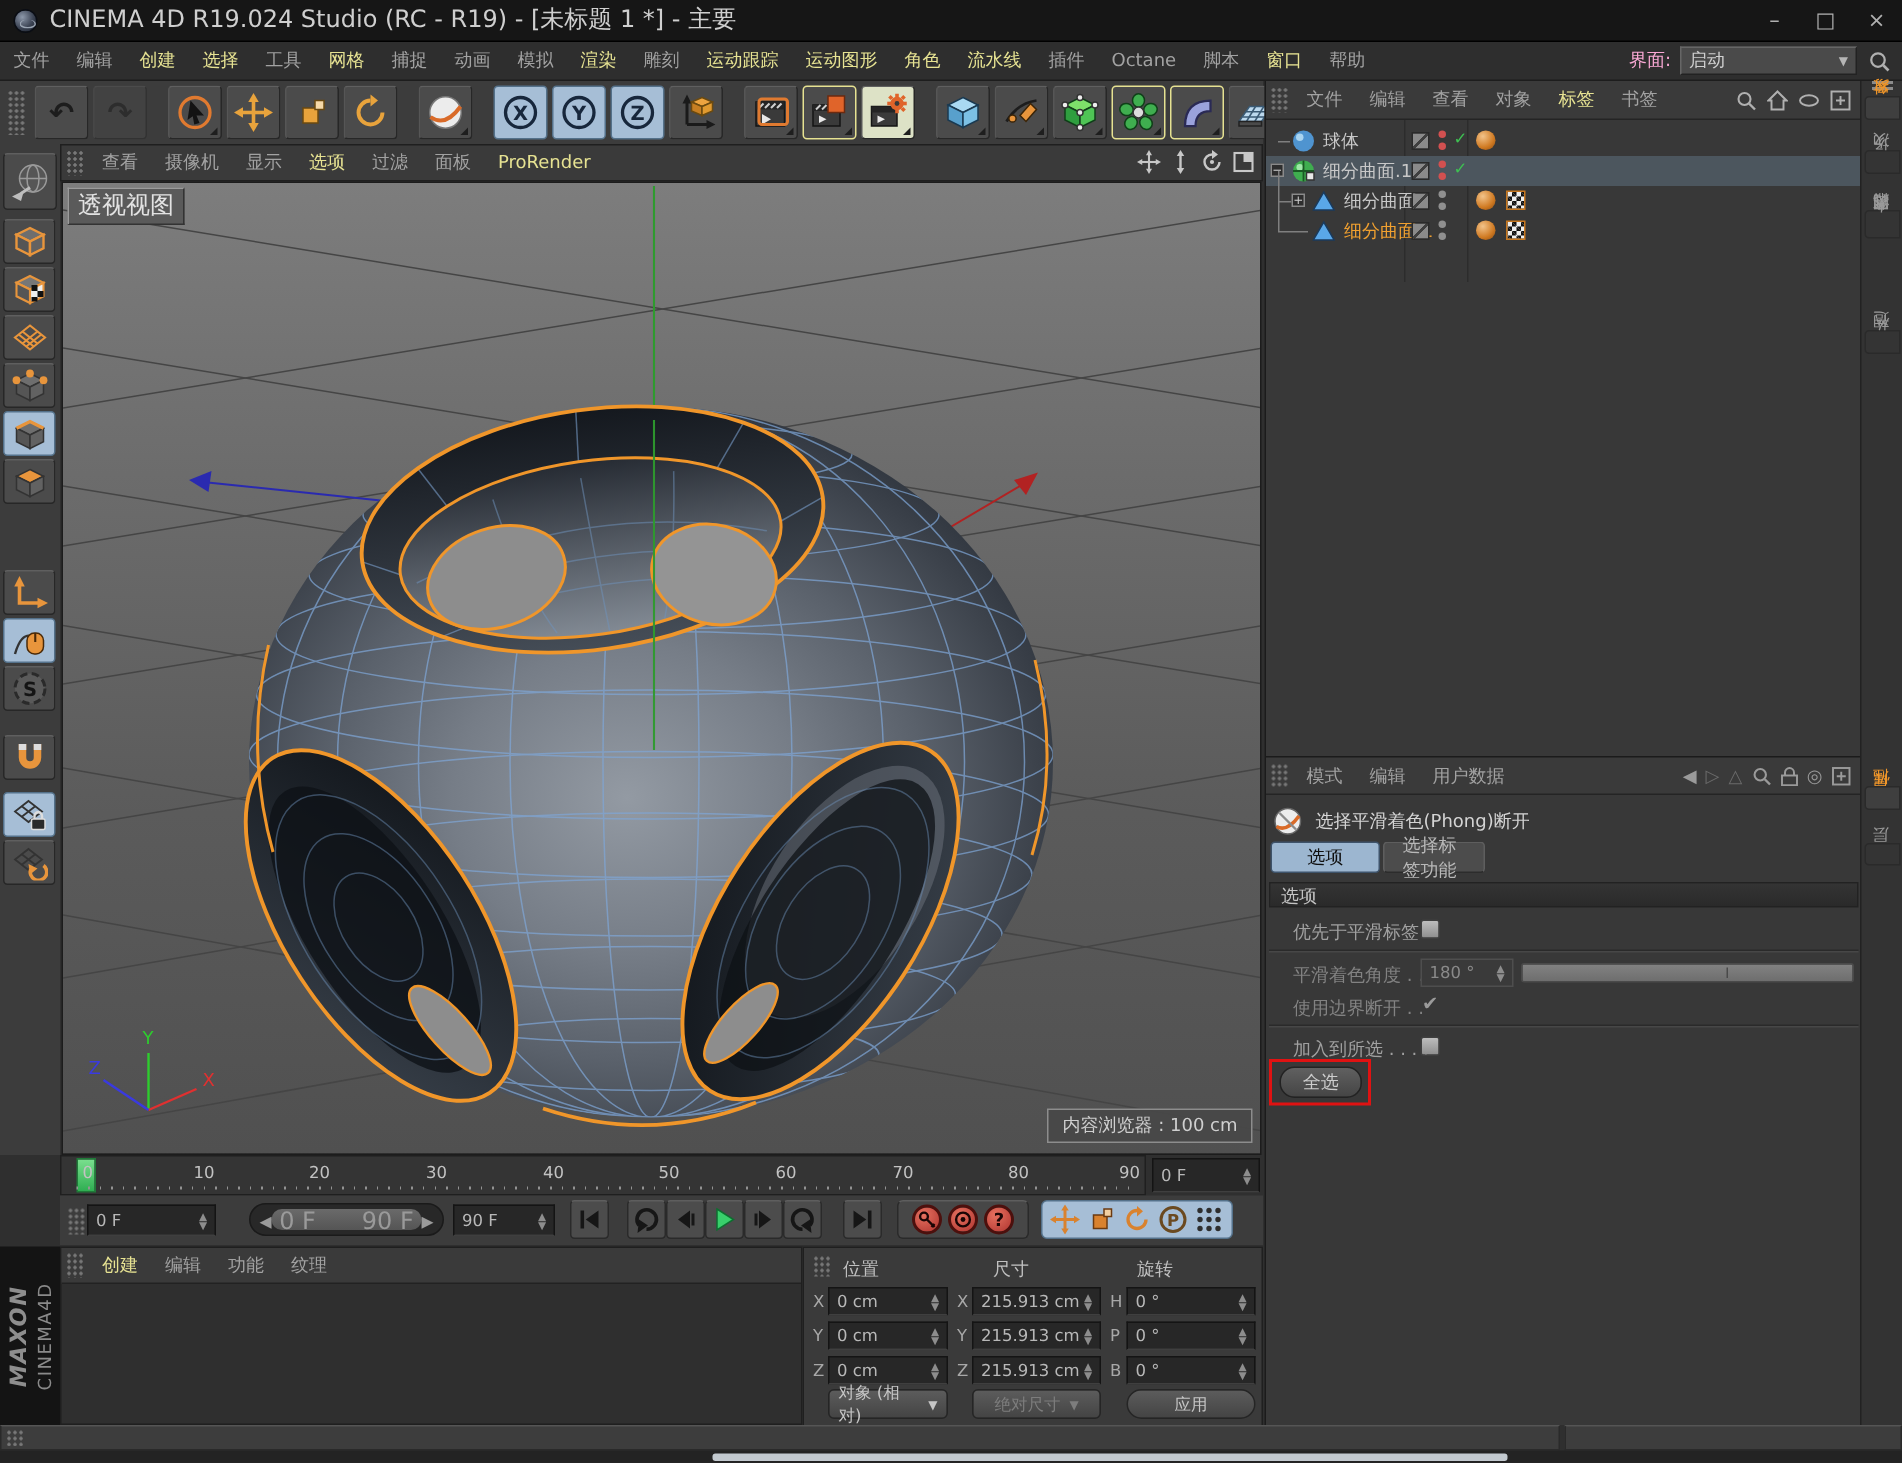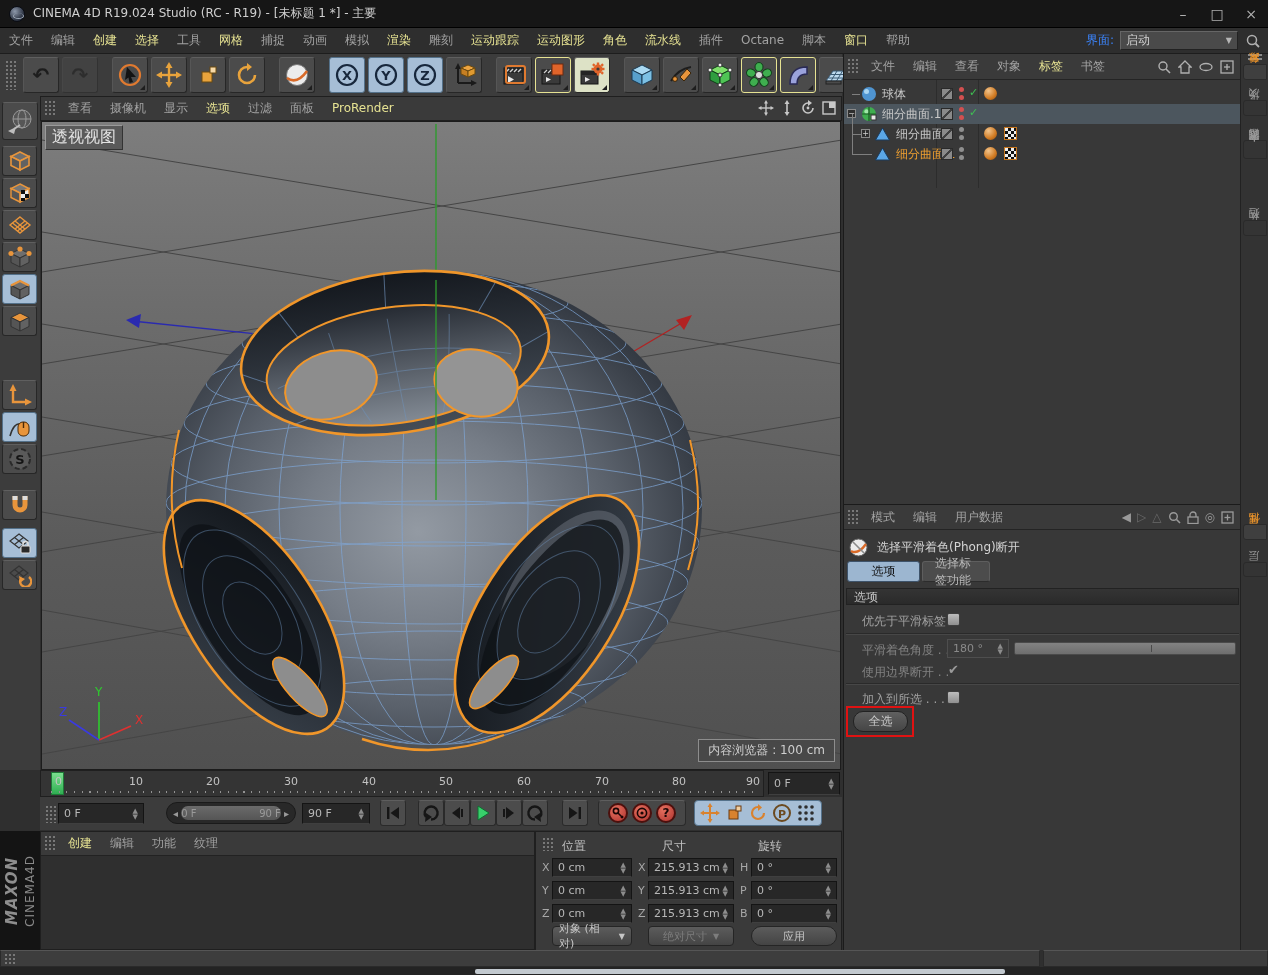--- a/index.html
+++ b/index.html
@@ -4,21 +4,21 @@
 <style>
 *{box-sizing:border-box;margin:0;padding:0}
 html,body{background:#222}
 #app{position:relative;width:1268px;height:975px;background:#2f2f2f;overflow:hidden;
   font-family:"DejaVu Sans","Liberation Sans",sans-serif;font-size:12px;color:#c8c8c8}
 .abs{position:absolute}
 
 #titlebar{left:0;top:0;width:1268px;height:28px;background:#161616;border-bottom:1px solid #000;display:flex;align-items:center}
 #c4dlogo{width:16px;height:16px;border-radius:50%;margin:0 8px 0 9px;background:radial-gradient(circle at 35% 32%,#8d98aa,#3c4454 55%,#171c26);border:1px solid #0a0d14;position:relative}
 #c4dlogo:after{content:"";position:absolute;left:3px;top:6px;width:9px;height:5px;border:1px solid #9aa4b2;border-top:none;border-radius:50%}
-#wintitle{color:#cfcfcf;font-size:12px}
+#wintitle{color:#cfcfcf;font-size:16px}
 .winbtn{width:34px;text-align:center;color:#b0b0b0;font-size:14px;line-height:28px}
 #winbtns{margin-left:auto;display:flex}
 
 .menubar{background:#2e2e2e;display:flex;align-items:center}
 #mainmenu{left:0;top:28px;width:1268px;height:26px;border-bottom:1px solid #1d1d1d}
 .mi{padding:0 9px;color:#a2a2a2;white-space:nowrap;line-height:25px}
 .mi.acc{color:#e6e292}
 .grip{width:12px;height:70%;margin:0 3px;background-image:radial-gradient(#787878 1px,transparent 1.2px);background-size:4px 4px;flex:none}
 #iface{position:absolute;right:30px;top:31px;display:flex;align-items:center;gap:6px}
 #ifacesel{width:118px;height:19px;background:#4a4a4a;border:1px solid #666;border-bottom-color:#222;border-right-color:#222;display:flex;align-items:center;padding:0 5px;color:#cfcfcf}
@@ -47,21 +47,21 @@
 
 #ruler{left:40px;top:770px;width:724px;height:27px;background:#343434;border:1px solid #1f1f1f;position:absolute}
 .tick{position:absolute;top:4px;width:24px;color:#c2c2c2;font-size:11px}
 #rdots{position:absolute;left:10px;right:8px;bottom:3px;height:2px;background:repeating-linear-gradient(90deg,#939393 0 1px,transparent 1px 7.7px)}
 #marker{position:absolute;left:10px;top:1px;width:13px;height:23px;background:linear-gradient(#7adf8e,#2fae52);border:1px solid #1f7a38}
 .field{position:absolute;background:#272727;border:1px solid #141414;border-bottom-color:#3f3f3f;color:#b8b8b8;font-size:11px;display:flex;align-items:center;padding:0 5px}
 .field .stp{margin-left:auto;color:#8d8d8d;font-size:7px;line-height:6px;text-align:center}
 .field.dis{background:#3a3a3a;color:#8a8a8a;border-color:#4e4e4e}
 #transport{left:40px;top:797px;width:802px;height:33px;background:#3c3c3c;position:absolute}
 .tpbtn{position:absolute;top:3px;width:26px;height:26px;background:#4c4c4c;border:1px solid #2a2a2a;border-top-color:#5e5e5e;border-radius:3px;display:flex;align-items:center;justify-content:center}
-#rangebar{position:absolute;left:126px;top:5px;width:130px;height:22px;background:#282828;border:1px solid #1a1a1a;border-radius:11px;display:flex;align-items:center;color:#9a9a9a;font-size:10px}
+#rangebar{position:absolute;left:126px;top:5px;width:130px;height:22px;background:#282828;border:1px solid #1a1a1a;border-radius:11px;display:flex;align-items:center;color:#9a9a9a;font-size:16px}
 #rangein{position:absolute;left:14px;right:14px;top:3px;bottom:3px;background:linear-gradient(#6a6a6a,#555);border-radius:8px}
 .grp{position:absolute;top:3px;height:26px;border:1px solid #2a2a2a;border-top-color:#5e5e5e;border-radius:4px;display:flex;align-items:center;justify-content:center;gap:4px}
 #redgrp{left:558px;width:88px;background:#474747}
 #blugrp{left:654px;width:128px;background:#a6bed6;border-color:#54718a}
 .rc{width:20px;height:20px;border-radius:50%;background:radial-gradient(circle at 35% 30%,#e5705f,#b03530);border:2px solid #4c100d;display:flex;align-items:center;justify-content:center;color:#1a0505;font-weight:bold;font-size:12px}
 
 #logo{left:0;top:831px;width:40px;height:119px;background:#141414;position:absolute;display:flex;align-items:center;justify-content:center;gap:2px}
 .vtext{writing-mode:vertical-rl;transform:rotate(180deg);letter-spacing:1px}
 #matmgr{left:40px;top:831px;width:495px;height:119px;background:#2f2f2f;border:1px solid #1f1f1f;position:absolute}
 #matmenu{height:24px;background:#3a3a3a;border-bottom:1px solid #222;display:flex;align-items:center}
@@ -140,21 +140,21 @@
     <span class="mi acc">运动图形</span>
     <span class="mi acc">角色</span>
     <span class="mi acc">流水线</span>
     <span class="mi">插件</span>
     <span class="mi">Octane</span>
     <span class="mi">脚本</span>
     <span class="mi acc">窗口</span>
     <span class="mi">帮助</span>
   </div>
   <div id="iface">
-    <span style="color:#3b82f6">界面:</span>
+    <span style="color:#f9a8d4">界面:</span>
     <div id="ifacesel">
       <span>启动</span>
         <span class="car">▼</span>
     </div>
   </div>
   <svg class="abs" style="right:7px;top:33px" width="16" height="16">
       <circle cx="7" cy="7" r="4.5" fill="none" stroke="#b0b0b0" stroke-width="1.5"></circle>
       <line x1="10.5" y1="10.5" x2="14" y2="14" stroke="#b0b0b0" stroke-width="1.8"></line>
     </svg>
 

